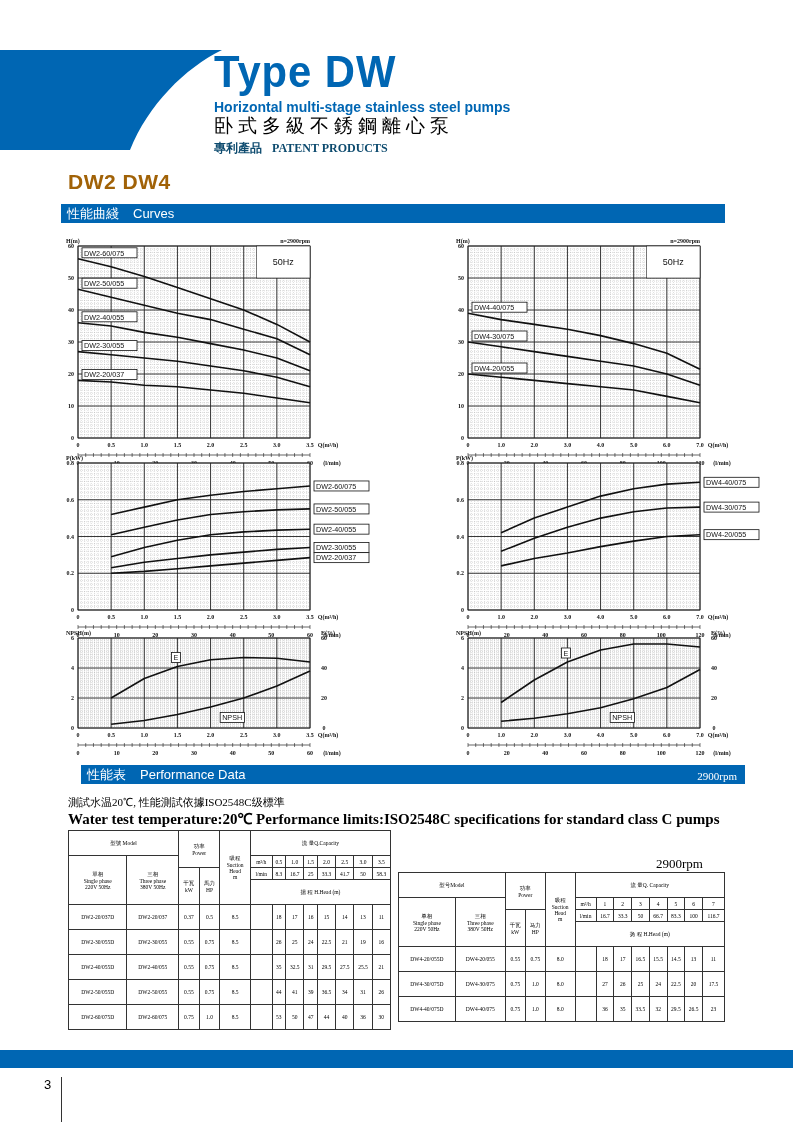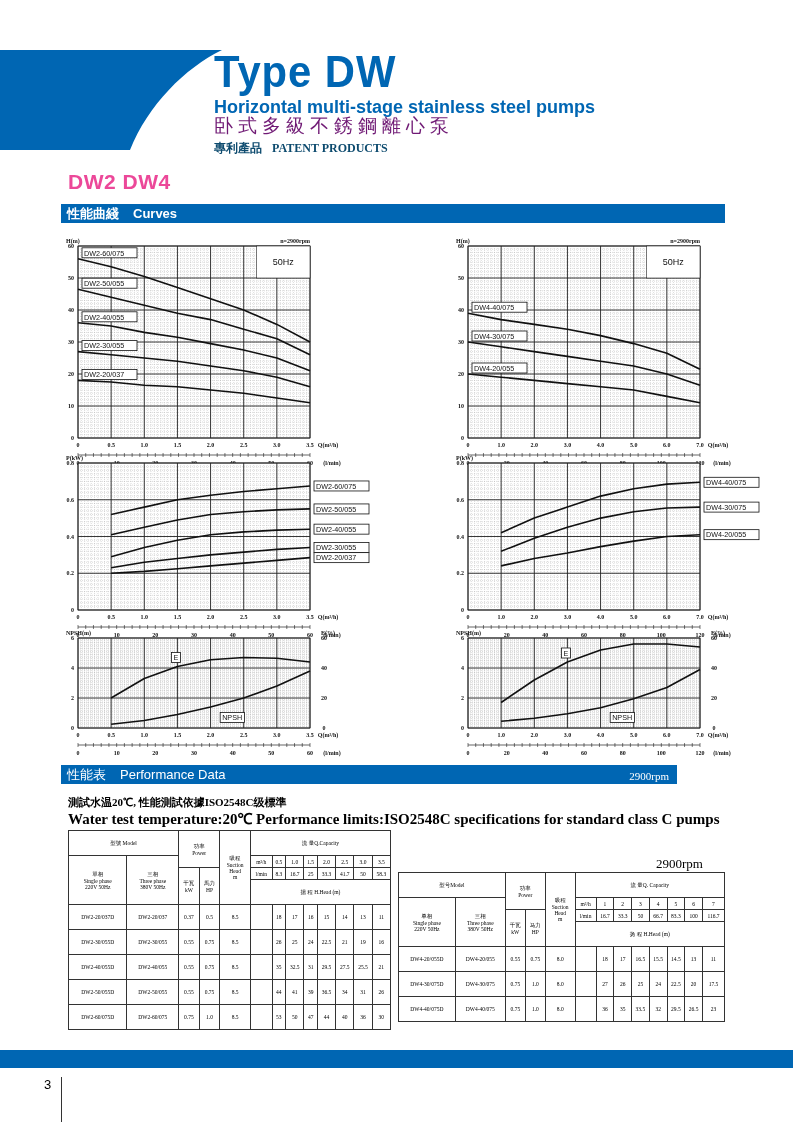--- a/index.html
+++ b/index.html
@@ -1,30 +1,30 @@
 <!DOCTYPE html>
 <html><head>
 <meta charset="utf-8">
 <style>
   html,body{margin:0;padding:0;background:#fff;}
   body{width:793px;height:1122px;position:relative;overflow:hidden;font-family:"Liberation Sans",sans-serif;color:#000;}
   .abs{position:absolute;}
   .banner-shape{position:absolute;left:0;top:50px;}
   .title{left:214px;top:50px;font-family:"Liberation Sans",sans-serif;font-weight:bold;font-size:44px;color:#0066b3;letter-spacing:1px;line-height:44px;transform:scaleX(0.95);transform-origin:left;}
-  .subtitle{left:214px;top:99px;font-weight:bold;font-size:18px;color:#0066b3;line-height:16px;}
-  .cn-title{left:214px;top:115px;font-size:19px;color:#701a75;letter-spacing:5px;line-height:22px;}
+  .subtitle{left:214px;top:99px;font-weight:bold;font-size:14px;color:#0066b3;line-height:16px;}
+  .cn-title{left:214px;top:115px;font-size:19px;color:#000000;letter-spacing:5px;line-height:22px;}
   .patent{left:214px;top:141px;font-family:"Liberation Serif",serif;font-weight:bold;font-size:12px;color:#0c4a6e;line-height:14px;}
   .patent span{margin-left:10px;}
-  .models{left:68px;top:170px;font-weight:bold;font-size:21px;color:#ec4899;line-height:24px;letter-spacing:0.5px;}
+  .models{left:68px;top:170px;font-weight:bold;font-size:21px;color:#a16207;line-height:24px;letter-spacing:0.5px;}
   .section-bar{left:61px;height:19px;background:#0066b3;color:#fff;font-size:13px;line-height:19px;padding-left:6px;box-sizing:border-box;}
   .section-bar .en{margin-left:14px;}
   .section-bar .rpm{position:absolute;right:8px;top:2px;font-family:"Liberation Serif",serif;font-size:11px;}
   .chart{position:absolute;}
   .chart svg{display:block;overflow:visible;}
-  .note1{left:68px;top:795px;font-family:"Liberation Serif",serif;font-weight:bold;font-size:11px;}
+  .note1{left:68px;top:795px;font-family:"Liberation Serif",serif;font-weight:normal;font-size:11px;}
   .note2{left:68px;top:808px;font-family:"Liberation Serif",serif;font-weight:bold;font-size:15px;}
   table.perf{position:absolute;border-collapse:collapse;font-family:"Liberation Serif",serif;font-size:5.5px;text-align:center;}
   table.perf td{border:1px solid #333;padding:0;height:24px;}
   table.perf td.thin{height:11px;}
   .rpm2{left:656px;top:856px;font-family:"Liberation Serif",serif;font-size:13px;}
   .footer-bar{left:0;top:1050px;width:793px;height:18px;background:#0066b3;}
   .page-num{left:44px;top:1077px;font-size:13px;}
   .page-line{left:61px;top:1077px;width:1px;height:45px;background:#333;}
 </style>
 </head>
@@ -33,21 +33,21 @@
 <svg class="banner-shape" width="230" height="100" viewBox="0 0 230 100">
   <path d="M0 0 L222 0 C185 18 148 55 130 100 L0 100 Z" fill="#0066b3"></path>
 </svg>
 <div class="abs title">Type DW</div>
 <div class="abs subtitle">Horizontal multi-stage  stainless steel pumps</div>
 <div class="abs cn-title">卧式多級不銹鋼離心泵</div>
 <div class="abs patent"><b>專利產品</b><span>PATENT PRODUCTS</span></div>
 
 <div class="abs models">DW2  DW4</div>
 
-<div class="abs section-bar" style="top:204px;width:664px;font-weight:bold;">
+<div class="abs section-bar" style="top:204px;width:664px;">
   <span>性能曲綫</span><span class="en">Curves</span>
 </div>
 
 <div class="chart" style="left:60px;top:238px;">
     <svg width="290" height="244">
       <rect x="18" y="8" width="232" height="192" fill="#fff" stroke="#222" stroke-width="0.8"></rect>
       <line x1="21.314285714285713" y1="8" x2="21.314285714285713" y2="200" stroke="#999" stroke-width="0.35" stroke-dasharray="1,1"></line>
       <line x1="24.62857142857143" y1="8" x2="24.62857142857143" y2="200" stroke="#999" stroke-width="0.35" stroke-dasharray="1,1"></line>
       <line x1="27.942857142857143" y1="8" x2="27.942857142857143" y2="200" stroke="#999" stroke-width="0.35" stroke-dasharray="1,1"></line>
       <line x1="31.25714285714286" y1="8" x2="31.25714285714286" y2="200" stroke="#999" stroke-width="0.35" stroke-dasharray="1,1"></line>
@@ -1324,21 +1324,21 @@
         <text x="113.46285714285716" y="25.8" font-family="Liberation Sans, sans-serif" font-size="7.2" fill="#111">E</text>
       </g>
       <path d="M51.1 91.3 L84.3 88.3 L117.4 83.8 L150.6 77.8 L183.7 68.8 L216.9 57.5 L250.0 39.5" fill="none" stroke="#111" stroke-width="1.6" stroke-linejoin="round"></path>
       <g>
         <rect x="160.18285714285716" y="82.5" width="24.4" height="10" fill="#fff" stroke="#111" stroke-width="0.8"></rect>
         <text x="162.18285714285716" y="90.3" font-family="Liberation Sans, sans-serif" font-size="7.2" fill="#111">NPSH</text>
       </g>
     </svg>
   </div>
 
-<div class="abs section-bar" style="top:765px;width:616px;">
+<div class="abs section-bar" style="top:765px;width:664px;margin-left:20px;">
   <span>性能表</span><span class="en">Performance Data</span>
   <span class="rpm">2900rpm</span>
 </div>
 
 <div class="abs note1">測試水温20℃, 性能測試依據ISO2548C级標準</div>
 <div class="abs note2">Water test temperature:20℃ Performance limits:ISO2548C specifications for standard class C pumps</div>
 
 <table class="perf" id="tbl-dw2" style="left:68px;top:830px;width:323px;">
     <tbody>
       <tr>

